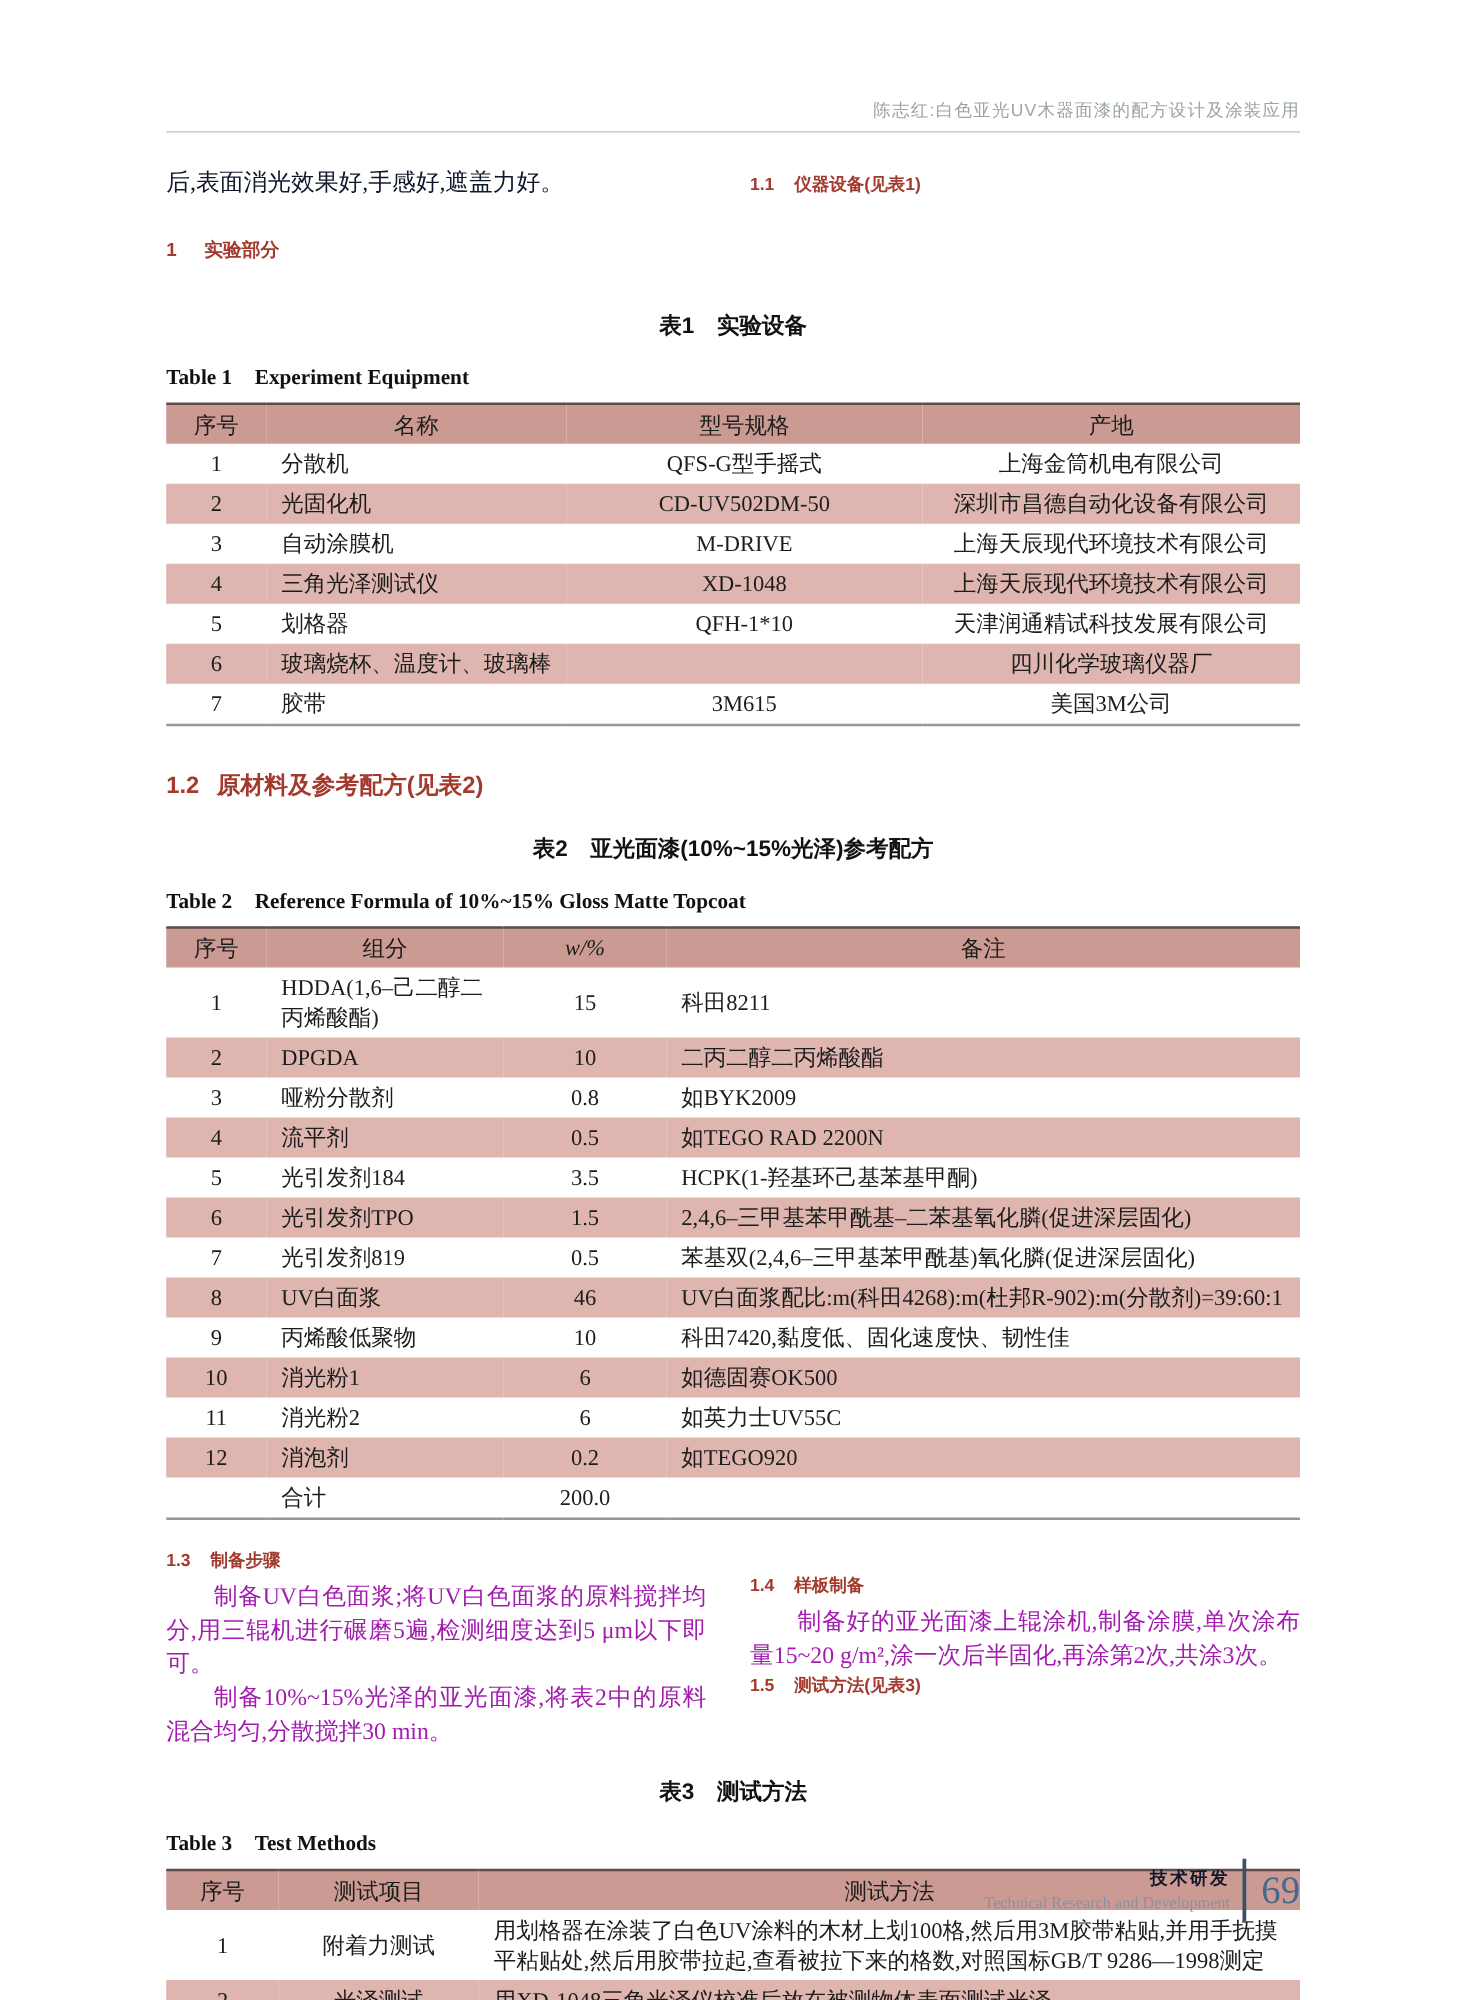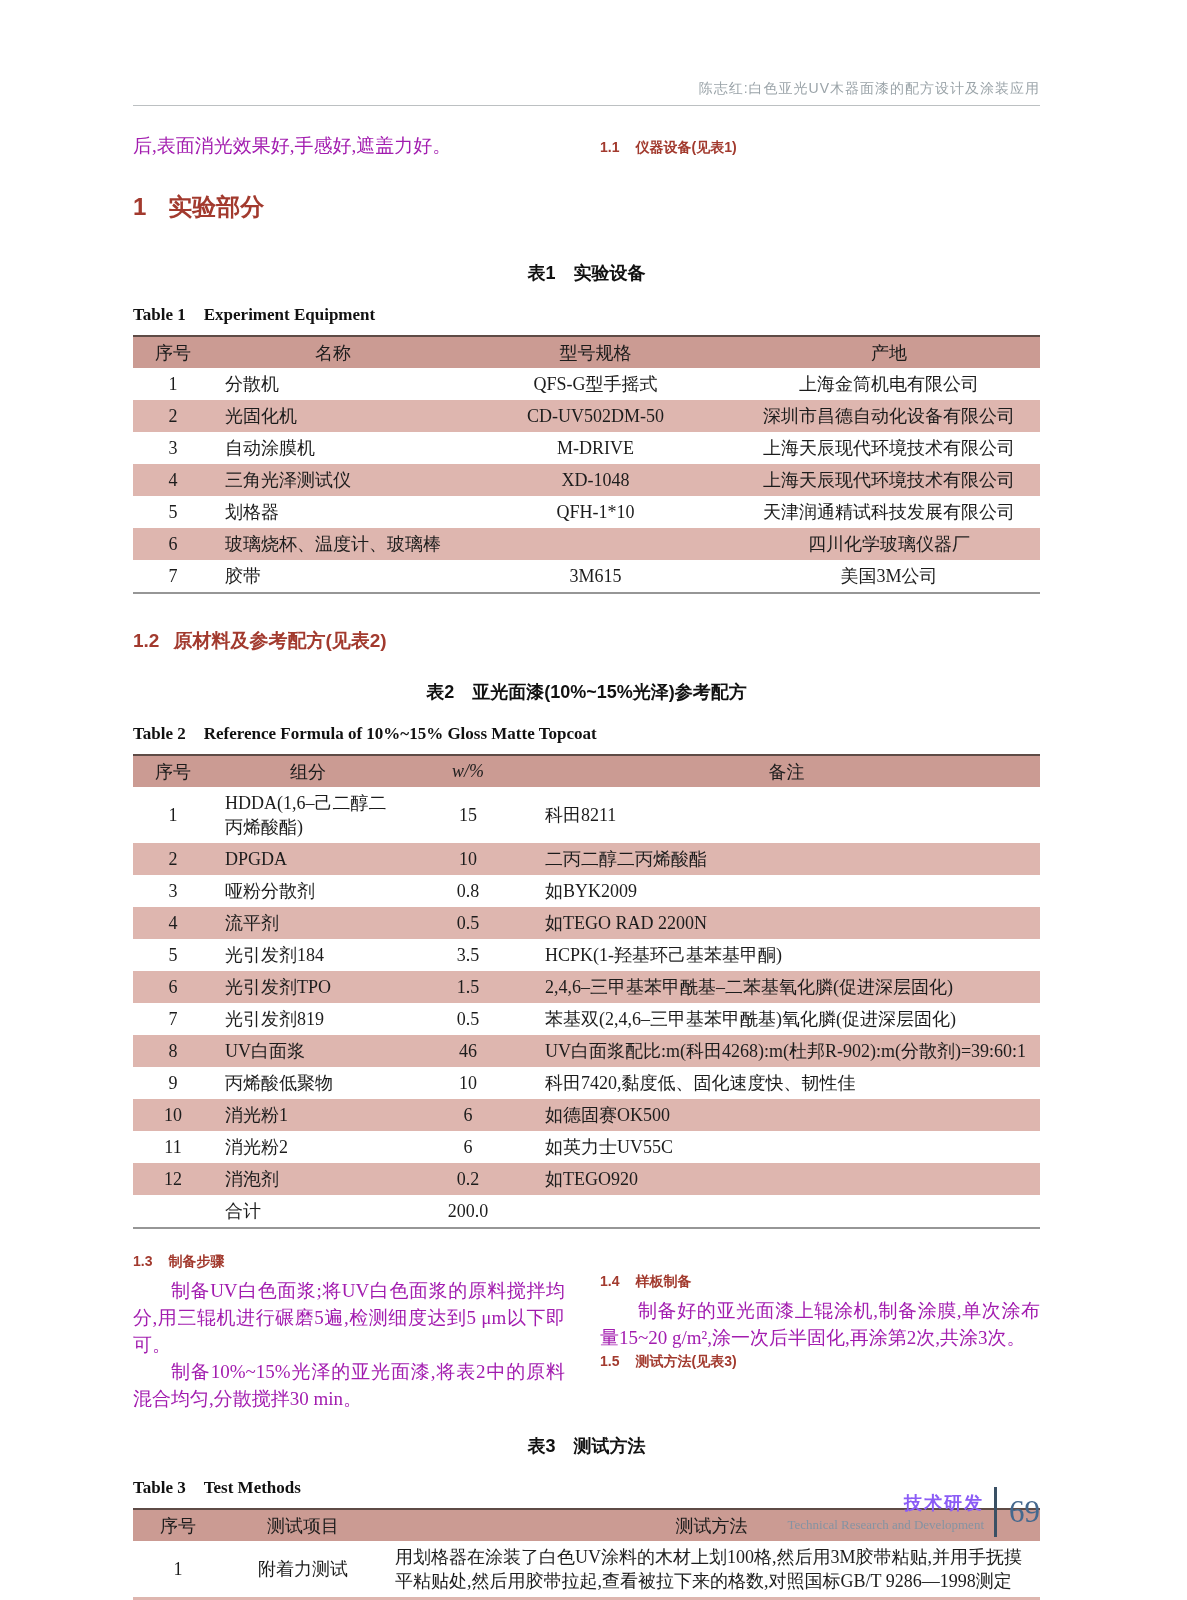--- a/index.html
+++ b/index.html
@@ -8,26 +8,26 @@
     position: relative; width: 1187px; height: 1600px;
     background: #ffffff; overflow: hidden; margin: 0 auto;
   }
   .content { padding: 0 147px 0 133px; }
 
   .running-header { padding-top: 80px; text-align: right; font-size: 14px; color: #9ba4a9;
     font-family: "Liberation Sans", "DejaVu Sans", sans-serif; letter-spacing: 1px; }
   .header-rule { margin-top: 7px; border: none; border-top: 1px solid #bcc0c2; }
 
   .intro-row { margin-top: 27px; display: flex; align-items: baseline; }
-  .intro-text { width: 467px; font-size: 19px; color: #a21caf; }
+  .intro-text { width: 467px; font-size: 19px; color: #0f172a; }
 
   .red-heading { font-family: "Liberation Sans", "DejaVu Sans", sans-serif; font-weight: bold; color: #a23a2e; }
   .sub-heading { font-size: 14px; }
   .sub-heading .num { margin-right: 16px; }
-  .main-heading { margin-top: 32px; font-size: 24px; }
+  .main-heading { margin-top: 32px; font-size: 15px; }
   .main-heading .num { margin-right: 22px; }
   .section-heading { margin-top: 34px; font-size: 19px; }
   .section-heading .num { margin-right: 14px; }
 
   .tbl-caption-zh { margin-top: 38px; text-align: center; font-size: 18px; font-weight: bold;
     color: #111; font-family: "Liberation Sans", "DejaVu Sans", sans-serif; }
   .tbl-caption-zh .gap, .tbl-caption-en .gap { display: inline-block; width: 18px; }
   .tbl-caption-en { margin-top: 20px; text-align: left; font-size: 17px; font-weight: bold; color: #111; }
 
   table { width: 907px; margin-top: 10px; border-collapse: collapse; table-layout: fixed;
@@ -45,21 +45,21 @@
   .col-left { width: 432px; }
   .col-right { width: 440px; margin-left: 35px; padding-top: 18px; }
   .para { font-size: 19px; color: #a21caf; line-height: 27px; text-align: justify; text-indent: 2em; margin-top: 6px; }
   .col-right .sub-heading { margin-top: 2px; }
   .col-right .sub-heading + .para { margin-top: 6px; }
   .heading-after-para { margin-top: 10px; }
 
   .footer { position: absolute; top: 1487px; right: 147px; display: flex; align-items: center; }
   .footer-text { text-align: right; }
   .footer-zh { font-family: "Liberation Sans", "DejaVu Sans", sans-serif; font-weight: bold;
-    font-size: 18px; color: #8b5cf6; letter-spacing: 2px; }
+    font-size: 14px; color: #0f172a; letter-spacing: 2px; }
   .footer-en { font-size: 13px; color: #8593a2; margin-top: 2px; }
   .footer-bar { width: 3px; height: 50px; background: #3a5064; margin: 0 12px 0 10px; }
   .footer-page { font-size: 31px; color: #44688e; }
 </style>
 </head>
 <body>
 
 <div class="page">
   <div class="content">
 

